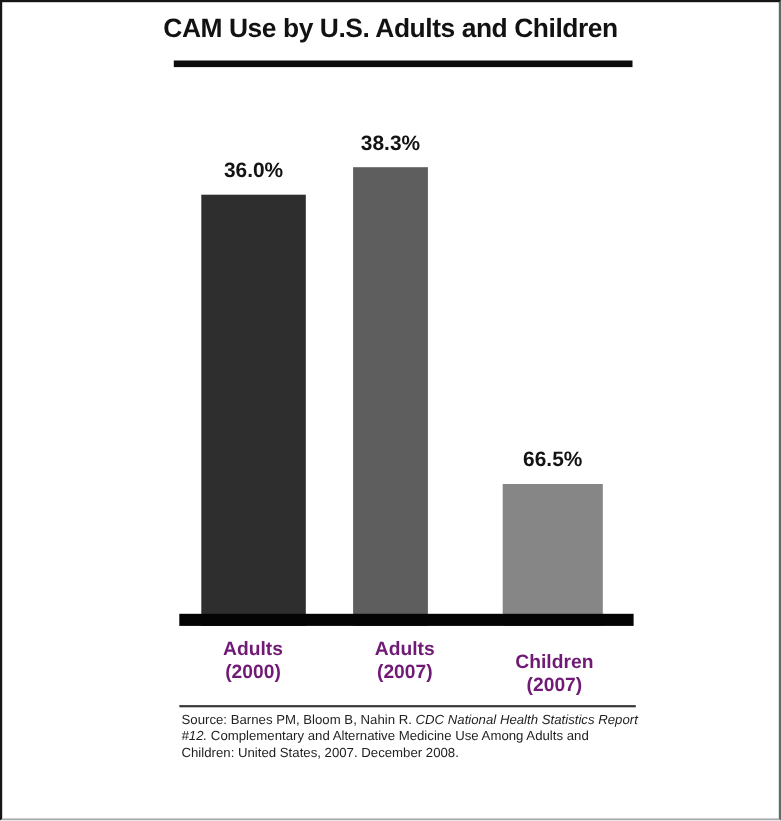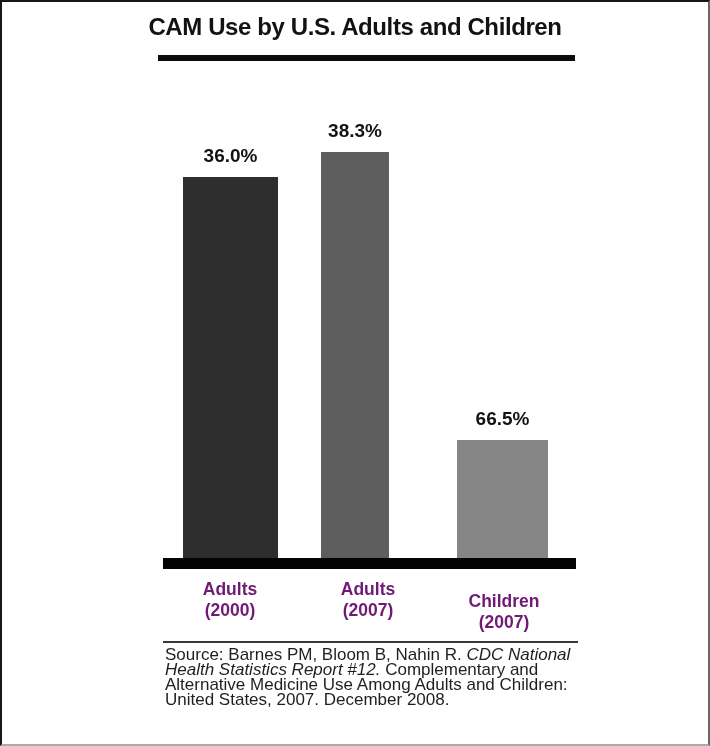--- a/index.html
+++ b/index.html
@@ -33,21 +33,21 @@
   .cat {
     position:absolute; top:577px; width:140px; text-align:center;
     font-weight:bold; font-size:17.5px; line-height:21px; color:#701a75;
   }
   .cat-0 { left:158px; }
   .cat-1 { left:296px; }
   .cat-2 { left:432px;margin-top:12px; }
   .src-rule { position:absolute; left:161px; top:639px; width:415px; height:2px; background:#383838; }
   .src {
     position:absolute; left:163px; top:645px; width:421px; margin:0;
-    font-size:17px; line-height:15px; color:#1f1f1f;
+    font-size:12px; line-height:15px; color:#1f1f1f;
   }
   .src i { font-style:italic; }
 </style>
 </head>
 <body>
 
 <div class="frame">
 
   <div class="title">CAM Use by U.S. Adults and Children</div>
   <div class="title-rule"></div>

